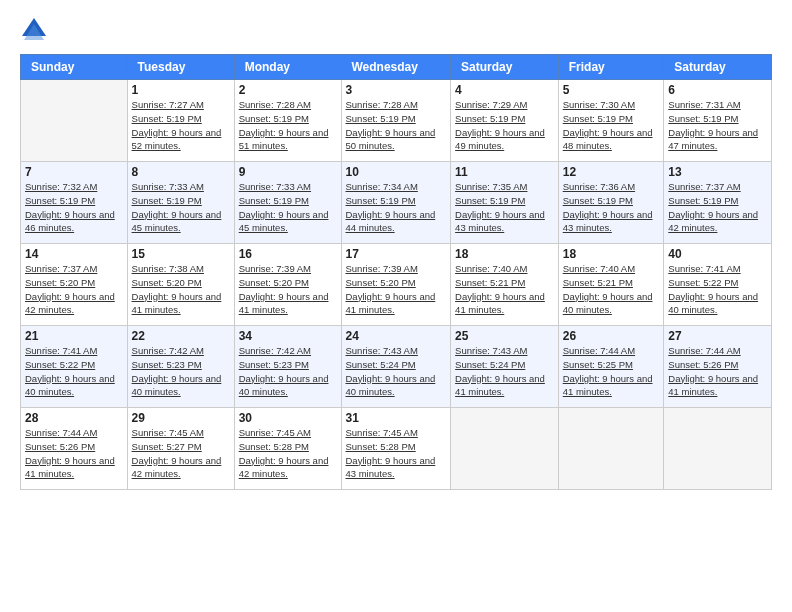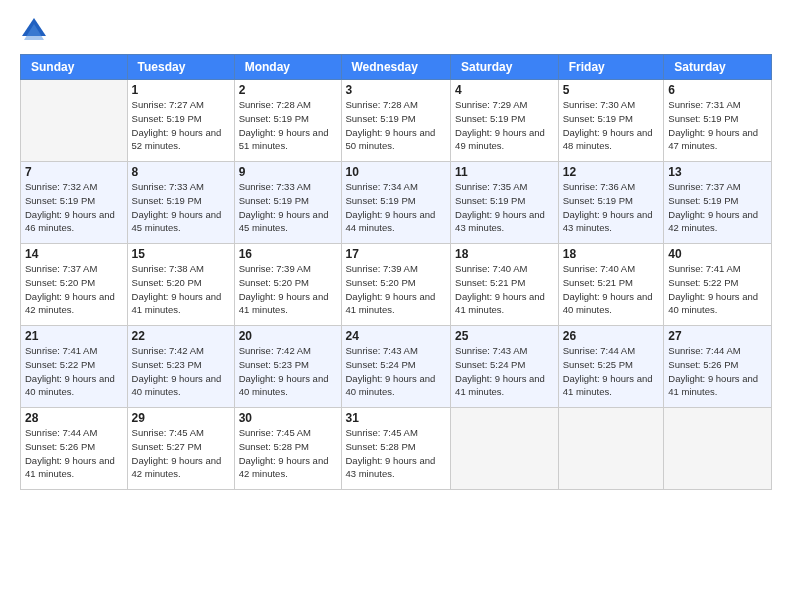--- a/index.html
+++ b/index.html
@@ -88,20 +88,21 @@
       font-size: 12px;
       font-weight: bold;
       color: #222;
       display: block;
       margin-bottom: 1px;
     }
     .day-info {
       font-size: 9.5px;
       color: #333;
       line-height: 1.45;
+      text-decoration: underline;
     }
     .row-alt td {
       background: #f0f4ff;
     }
   </style>
 </head>
 <body>
 
 <div class="page">
   <div class="header">
@@ -226,21 +227,21 @@
         <tr class="row-alt">
           <td>
             <span class="day-number">21</span>
             <div class="day-info">Sunrise: 7:41 AM<br>Sunset: 5:22 PM<br>Daylight: 9 hours and 40 minutes.</div>
           </td>
           <td>
             <span class="day-number">22</span>
             <div class="day-info">Sunrise: 7:42 AM<br>Sunset: 5:23 PM<br>Daylight: 9 hours and 40 minutes.</div>
           </td>
           <td>
-            <span class="day-number">20</span>
+            <span class="day-number">34</span>
             <div class="day-info">Sunrise: 7:42 AM<br>Sunset: 5:23 PM<br>Daylight: 9 hours and 40 minutes.</div>
           </td>
           <td>
             <span class="day-number">24</span>
             <div class="day-info">Sunrise: 7:43 AM<br>Sunset: 5:24 PM<br>Daylight: 9 hours and 40 minutes.</div>
           </td>
           <td>
             <span class="day-number">25</span>
             <div class="day-info">Sunrise: 7:43 AM<br>Sunset: 5:24 PM<br>Daylight: 9 hours and 41 minutes.</div>
           </td>

